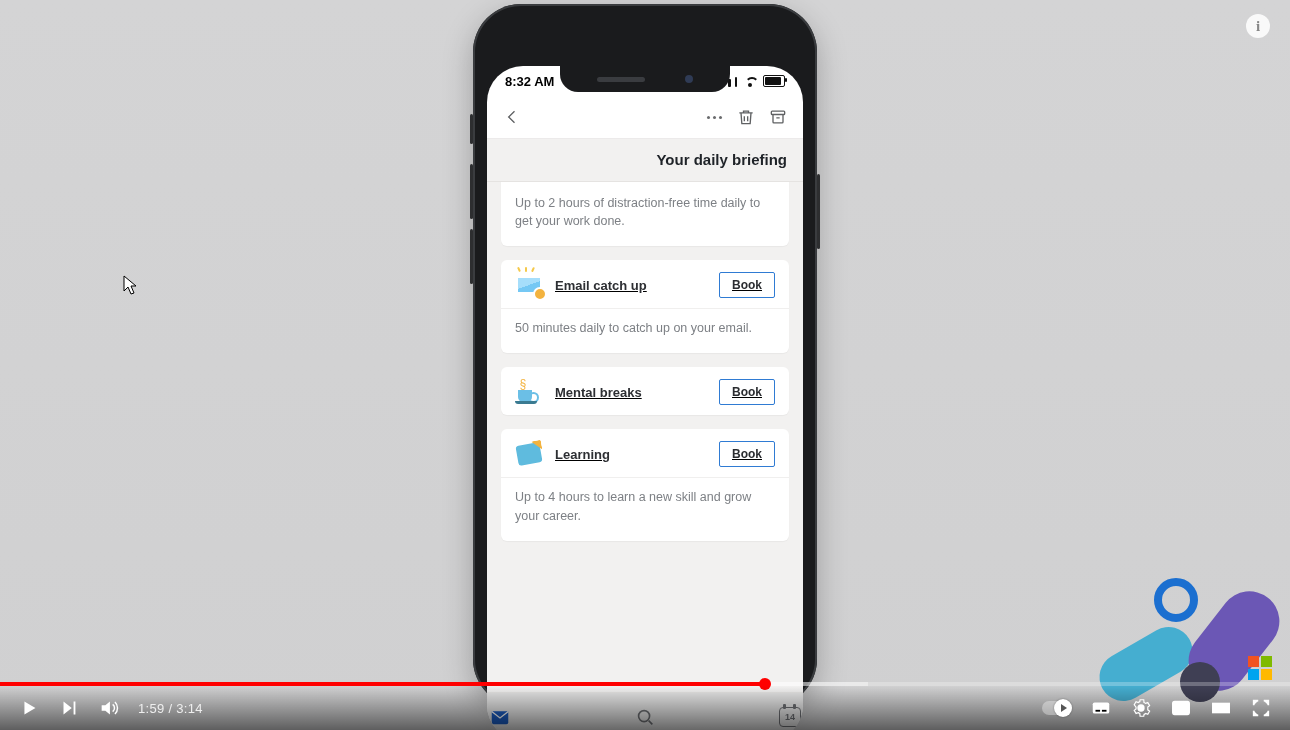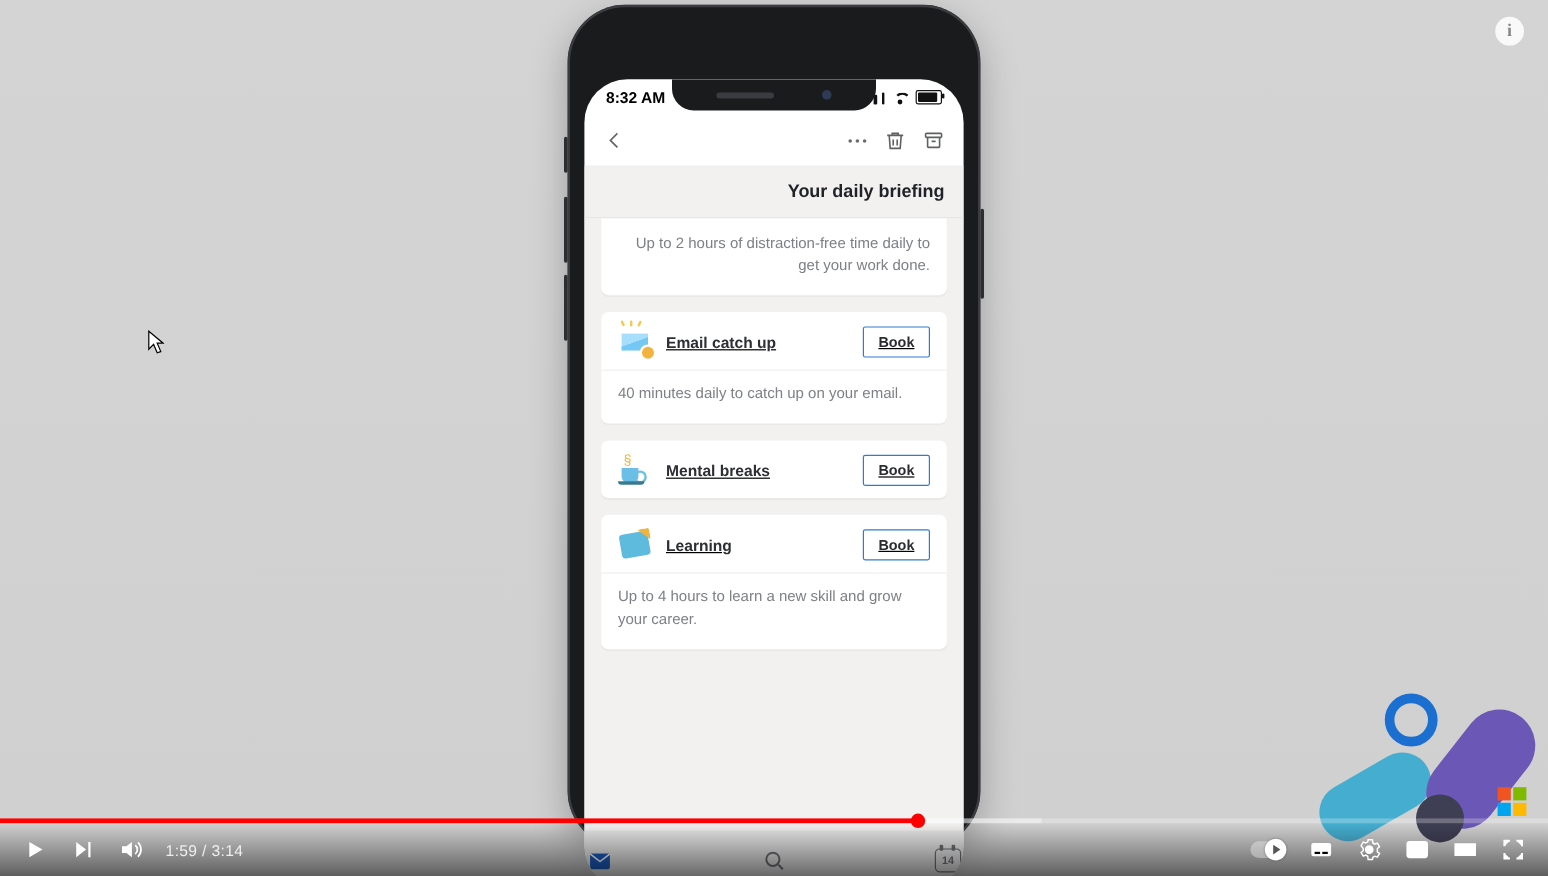--- a/index.html
+++ b/index.html
@@ -97,21 +97,21 @@
 .card .row .ttl { font: 600 13px/1 "Segoe UI", Arial; color: #2d2f33; flex: 1; }
 .book-btn {
   border: 1.5px solid #2f7bd3; background: #fff; color: #2a2c30;
   font: 600 12px/1 "Segoe UI", Arial;
   padding: 6px 12px; border-radius: 2px; cursor: pointer;
 }
 .card .desc {
   padding: 10px 14px 16px; font: 400 12.5px/1.45 "Segoe UI", Arial;
   color: #7d8085; border-top: 1px solid #f0efee;
 }
-.card.first .desc { border-top: none; padding-top: 16px; text-align: right; }
+.card.first .desc { border-top: none; padding-top: 16px; }
 .card.first { border-top-left-radius: 0; border-top-right-radius: 0; }
 
 
 .ic-mail   { position: relative; }
 .ic-mail .env { width: 22px; height: 14px; background: #a6defb; position: relative; }
 .ic-mail .env::before { content: ""; position: absolute; inset: 0; background: linear-gradient(160deg, transparent 50%, #75c8f4 50%); }
 .ic-mail .ray { position: absolute; top: -6px; left: 3px; width: 16px; height: 6px; }
 .ic-mail .ray span { position: absolute; background: #f5c94b; width: 1.5px; height: 5px; border-radius: 1px; }
 .ic-mail .ray span:nth-child(1){ left:0; transform:rotate(-25deg); }
 .ic-mail .ray span:nth-child(2){ left:7px; }
@@ -254,21 +254,21 @@
                     <span></span>
                     <span></span>
                     <span></span>
                   </div>
                 <div class="env"></div>
                   <div class="badge"></div>
               </div>
               <div class="ttl">Email catch up</div>
               <button class="book-btn">Book</button>
             </div>
-            <div class="desc">40 minutes daily to catch up on your email.</div>
+            <div class="desc">50 minutes daily to catch up on your email.</div>
           </div>
 
           <div class="card">
             <div class="row">
               <div class="ic ic-cup">
                 <div class="steam">§</div>
                   <div class="mug"></div>
                   <div class="plate"></div>
               </div>
               <div class="ttl">Mental breaks</div>

